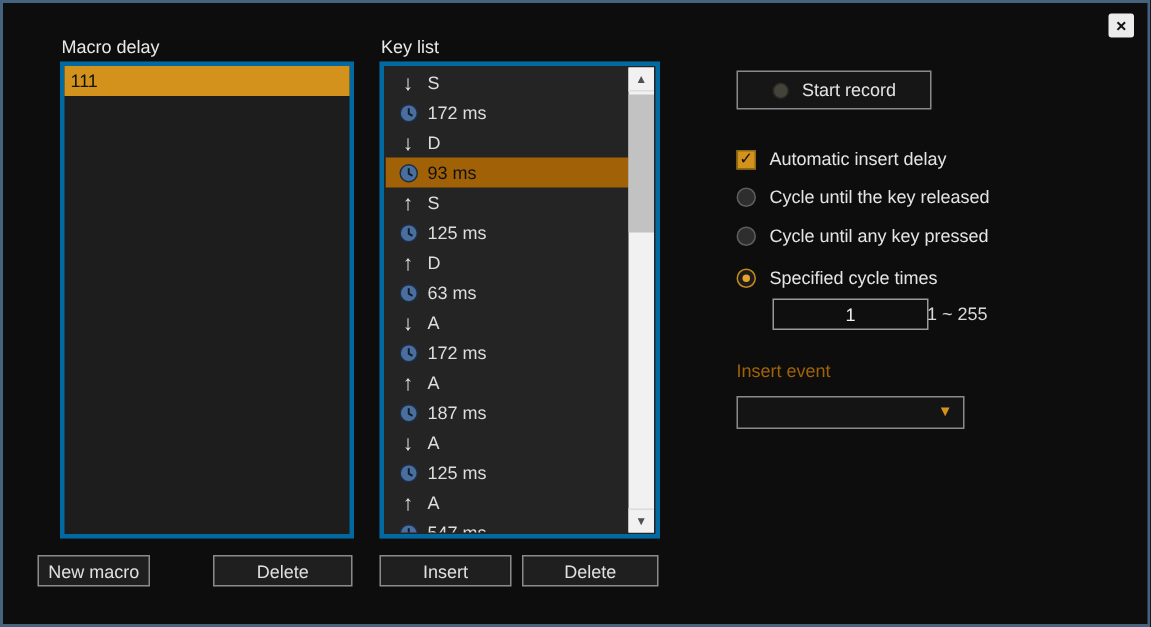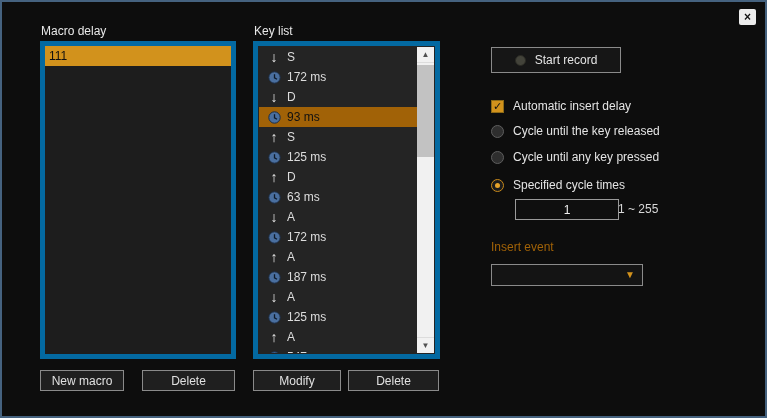--- a/index.html
+++ b/index.html
@@ -21,21 +21,21 @@
     font-size: 12px; font-weight: bold;
     display: flex; align-items: center; justify-content: center;
     border-radius: 2px; cursor: pointer; line-height: 1;
   }
 
   .section-label { position: absolute; color: #e8e8e8; font-size: 12px; }
   .macro-label { left: 39px; top: 22px; }
   .key-label-hdr { left: 252px; top: 22px; }
 
   .listbox {
-    position: absolute; background: #1d1d1d; border: 5px solid #0369a1;
+    position: absolute; background: #1d1d1d; border: 3px solid #0369a1;
   }
   .macro-box { left: 38px; top: 39px; width: 196px; height: 318px; }
   .key-box   { left: 251px; top: 39px; width: 187px; height: 318px; background:#242424; }
 
   .macro-item {
     height: 20px; line-height: 20px;
     padding-left: 4px; font-size: 12px; color: #e0e0e0;
     cursor: pointer;
   }
   .macro-item.selected { background: #d2921c; color: #111; }
@@ -73,21 +73,21 @@
     position: absolute; left: 0; top: 18px; width: 17px; height: 92px;
     background: #c2c2c2; cursor: grab;
   }
 
   .btn {
     position: absolute; top: 368px; height: 21px;
     background: #1f1f1f; border: 1px solid #8a8a8a; color: #e0e0e0;
     font-size: 12px; display: flex; align-items: center; justify-content: center;
     cursor: pointer;
   }
-  .btn-new    { left: 38px;  width: 84px; }
+  .btn-new    { left: 23px;  width: 75px; }
   .btn-del1   { left: 140px; width: 93px; }
   .btn-modify { left: 251px; width: 88px; }
   .btn-del2   { left: 346px; width: 91px; }
 
   .record-btn {
     position: absolute; left: 489px; top: 45px; width: 130px; height: 26px;
     background: #161616; border: 1px solid #8a8a8a; color: #e4e4e4;
     font-size: 12px; display: flex; align-items: center; justify-content: center;
     gap: 9px; cursor: pointer;
   }
@@ -259,21 +259,21 @@
       </div>
     <div class="scrollbar">
       <div class="sb-btn sb-up">▲</div>
       <div class="sb-thumb"></div>
       <div class="sb-btn sb-down">▼</div>
     </div>
   </div>
 
   <div class="btn btn-new">New macro</div>
   <div class="btn btn-del1">Delete</div>
-  <div class="btn btn-modify">Modify</div>
+  <div class="btn btn-modify">Insert</div>
   <div class="btn btn-del2">Delete</div>
 
   <div class="record-btn">
     <span class="record-dot"></span>
     <span>Start record</span>
   </div>
 
   <div class="check-row">
     <span class="checkbox">
       <span>✓</span>

